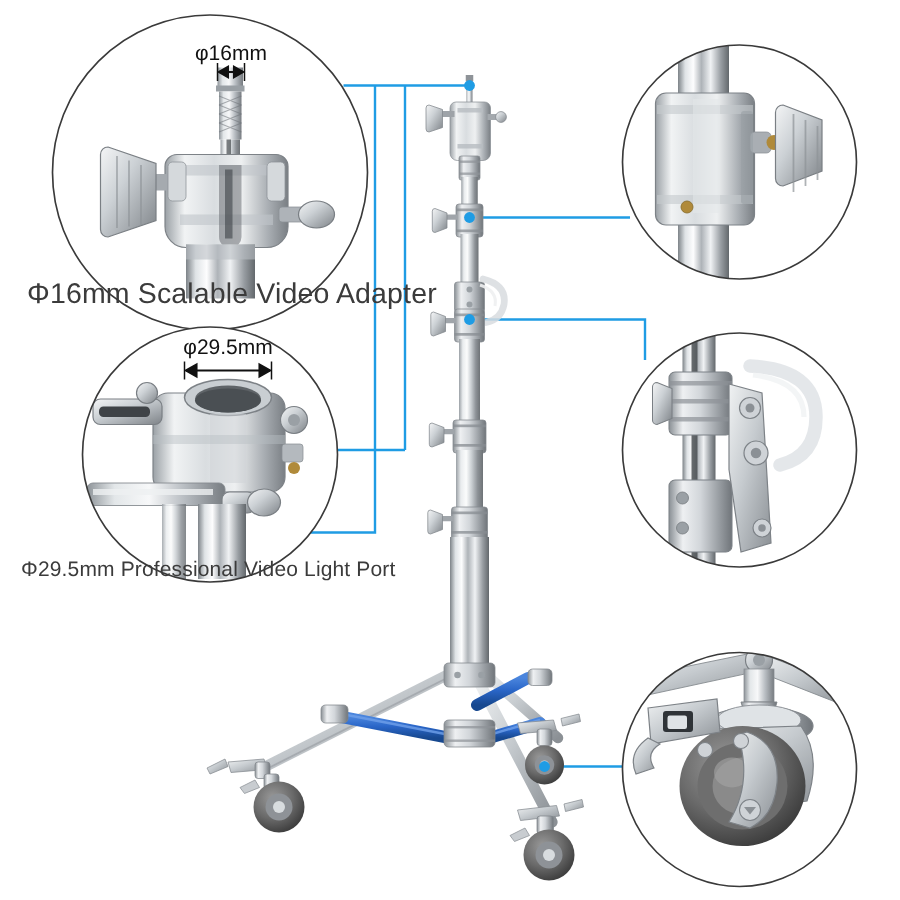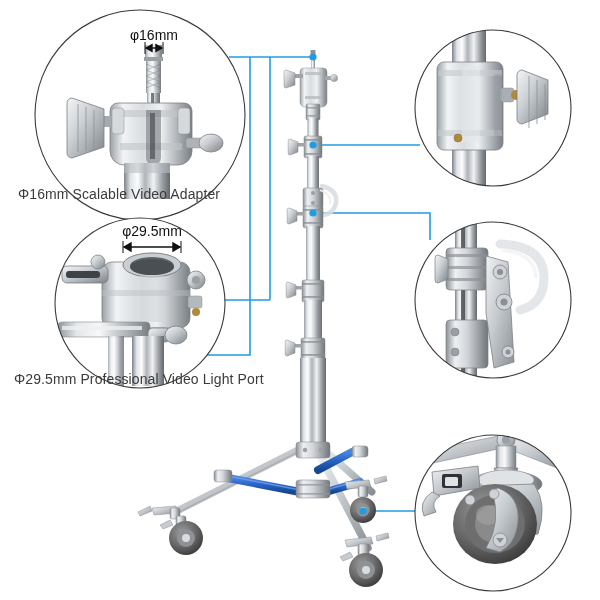--- a/index.html
+++ b/index.html
@@ -10,21 +10,21 @@
     overflow:hidden;
     position:relative;
   }
   #stage{position:absolute;left:0;top:0;width:484px;height:600px;}
   .cap{
     position:absolute;
     color:#3b3b3b;
     white-space:nowrap;
     font-weight:400;
   }
-  #cap-adapter{left:18px;top:186px;font-size:14px;letter-spacing:.1px;}
+  #cap-adapter{left:18px;top:186px;font-size:19px;letter-spacing:.1px;}
   #cap-port{left:14px;top:371px;font-size:14px;letter-spacing:.1px;}
   svg{display:block;}
 </style>
 </head>
 <body>
 
 <div id="stage">
 
 <svg width="600" height="600" viewBox="0 0 600 600">
   <defs>

